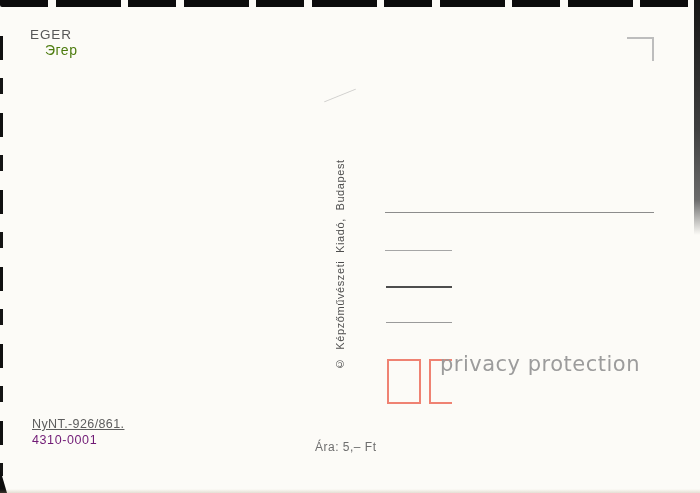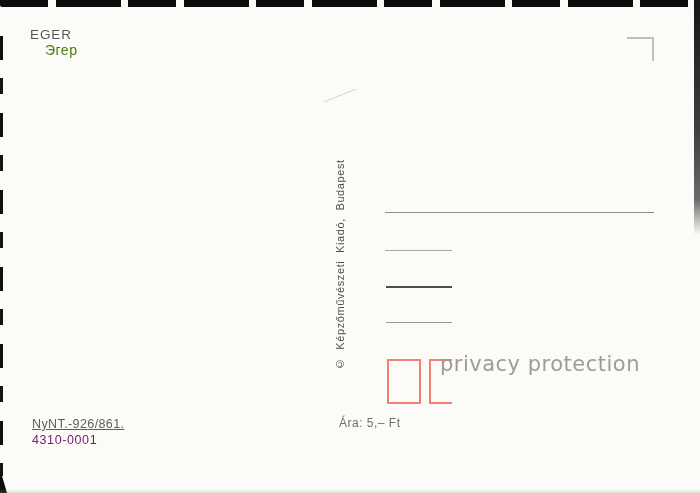--- a/index.html
+++ b/index.html
@@ -80,21 +80,21 @@
   .pbox-2 { left: 429px; width: 21px; border-right: none; }
 
   
   .wm { position: absolute; color: #9c9c9c; font-family: "DejaVu Sans", sans-serif; font-size: 21px; letter-spacing: 0.5px; }
   .wm-1 { top: 329px; right: 60px; margin-top: 23px; }
   .wm-2 { top: 343px; right: 63px; }
 
   
   .printno  { position: absolute; left: 32px; top: 417px; font-size: 12.5px; letter-spacing: 0.4px; color: #5d5d5d; text-decoration: underline; }
   .orderno  { position: absolute; left: 32px; top: 433px; font-size: 12.5px; letter-spacing: 0.6px; color: #701a75; }
-  .price    { position: absolute; left: 315px; top: 416px; font-size: 12px; letter-spacing: 0.5px; color: #6e6e6e; margin-left: 24px; }
+  .price    { position: absolute; left: 315px; top: 440px; font-size: 12px; letter-spacing: 0.5px; color: #6e6e6e; }
 </style>
 </head>
 <body>
 
 <div class="scan">
 
   <div class="edge-top"></div>
   <div class="edge-left"></div>
   <div class="edge-right"></div>
   <div class="corner-bl"></div>

